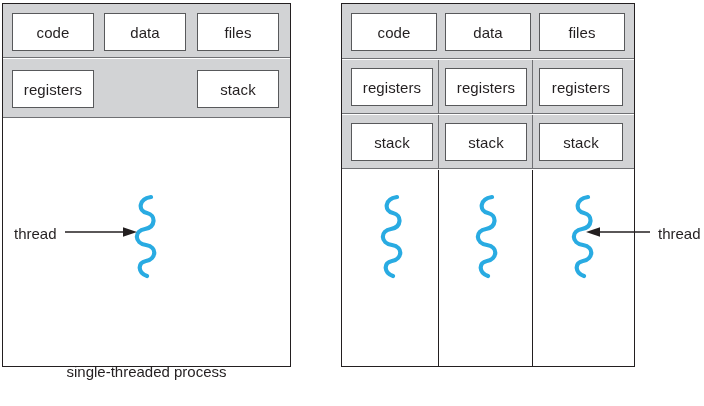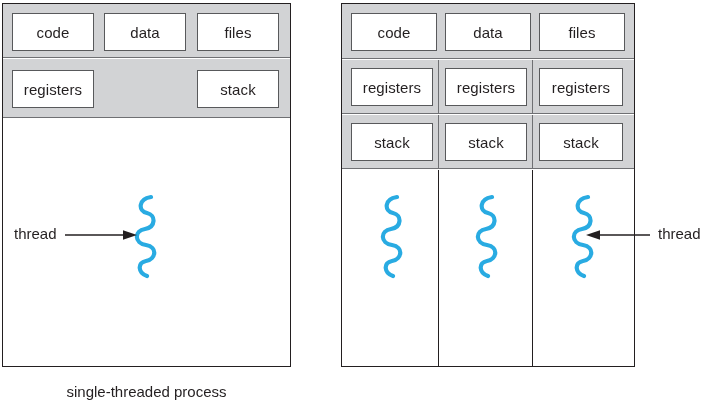--- a/index.html
+++ b/index.html
@@ -68,21 +68,21 @@
     position: absolute;
     width: 40px;
     height: 86px;
   }
   .squiggle svg { display: block; width: 40px; height: 86px; }
 
   
   .annot {
     position: absolute;
     display: flex;
-    align-items: flex-end;
+    align-items: flex-start;
     font-size: 15px;
     color: #231f20;
     white-space: nowrap;
     line-height: 1;
   }
   .annot svg { display: block; }
 
   
   .caption {
     position: absolute;
@@ -130,21 +130,21 @@
   </div>
 
   <div class="annot" style="left:14px; top:226px;">
     <span>thread</span>
     <svg width="72" height="12" viewBox="0 0 72 12" style="margin-left:8px;">
       <line x1="0" y1="6" x2="60" y2="6" stroke="#231f20" stroke-width="1.6"></line>
       <polygon points="72,6 58,1.2 58,10.8" fill="#231f20"></polygon>
     </svg>
   </div>
 
-  <div class="caption" style="left:2px; top:384px; width:289px;">
+  <div class="caption" style="left:2px; top:364px; width:289px;">
     <span>single-threaded process</span>
   </div>
 
   <div class="panel panel-multi">
 
     <div class="band" style="left:0px; top:0px; width:292px; height:55px;"></div>
 
     <div class="cell" style="left:9px; top:9px; width:86px; height:38px;">
       <span>code</span>
     </div>

